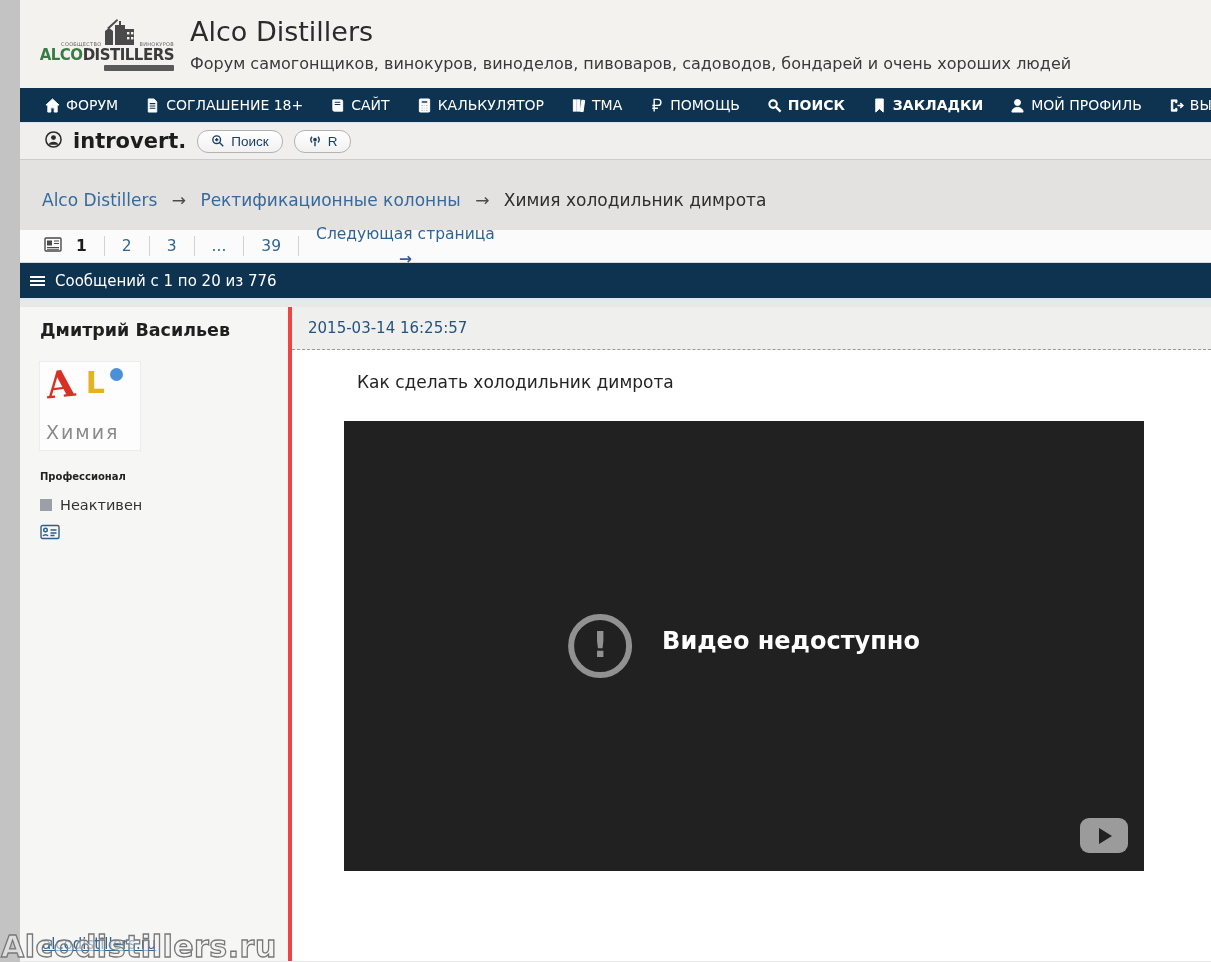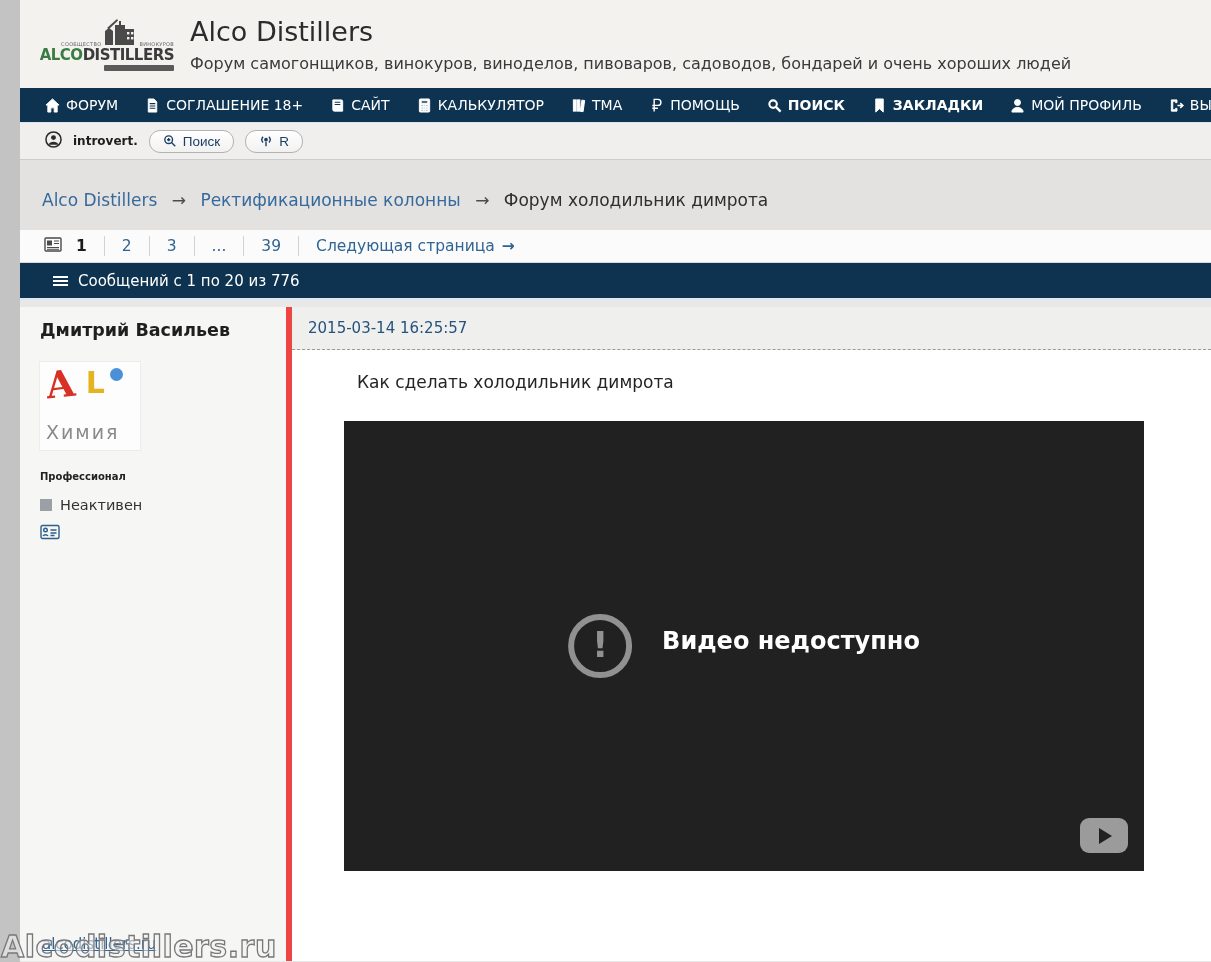--- a/index.html
+++ b/index.html
@@ -23,52 +23,52 @@
   
   .mainnav { height:34px; background:#0d3350; display:flex; align-items:center; gap:27px; padding-left:25px; }
   .nav-item { display:flex; align-items:center; gap:6px; color:#fff; font-size:14px; cursor:pointer; white-space:nowrap; }
   .nav-item svg { width:15px; height:15px; fill:#fff; stroke:#fff; }
   .nav-bold { font-weight:bold; }
 
   
   .userbar { height:38px; background:#f0efee; border-top:1px solid #dbe3ee; border-bottom:1px solid #cccccc;
     display:flex; align-items:center; padding-left:25px; gap:11px; }
   .userbar .uicon svg { width:17px; height:17px; fill:#2a2a2a; }
-  .username { font-weight:bold; font-size:12px; color:#1d1d1d; }
+  .username { font-weight:bold; font-size:21px; color:#1d1d1d; }
   .pill { display:flex; align-items:center; gap:6px; border:1px solid #b3b3b3; border-radius:11px;
     background:linear-gradient(#ffffff,#f1f1f1); padding:3px 13px; color:#1c3f63; font-size:13.5px; cursor:pointer; }
   .pill svg { width:14px; height:14px; stroke:#1c3f63; fill:none; stroke-width:1.6; }
 
   
   .crumbzone { height:70px; background:#e3e2e0; padding:30px 0 0 22px; font-size:17px; }
   .crumb-link { color:#376a9c; text-decoration:none; cursor:pointer; }
   .crumb-sep { color:#4c4c4c; margin:0 9px; }
   .crumb-current { color:#2e2e2e; }
 
   
   .pagerow { height:33px; background:#fbfbfb; border-bottom:1px solid #d9d9d9; display:flex; align-items:center; font-size:15.5px; }
   .pcell { padding:0 17px; height:20px; display:flex; align-items:center; border-right:1px solid #d2d2d2; }
   .pcell:last-child { border-right:none; }
   .pcell-first { gap:14px; padding-left:24px; }
   .pages-icon svg { width:18px; height:15px; fill:#4a4a4a; }
   .pnum { color:#2f6494; cursor:pointer; text-decoration:none; }
   .pcurrent { color:#1b1b1b; font-weight:bold; }
-  .pnext { color:#2f6494; cursor:pointer; display:flex; align-items:center; gap:7px; }
+  .pnext { color:#2f6494; cursor:pointer; display:flex; align-items:center; gap:7px;flex-direction:column; }
   .pnext .arrow { font-weight:bold; color:#2f6494; }
 
   
-  .statsbar { height:35px; background:#0d3350; color:#fff; display:flex; align-items:center; padding-left:33px; gap:10px; font-size:15px; }
+  .statsbar { height:35px; background:#0d3350; color:#fff; display:flex; align-items:center; padding-left:10px; gap:10px; font-size:15px; }
   .menu-icon { display:flex; flex-direction:column; gap:2px; }
   .menu-icon i { display:block; width:15px; height:2px; background:#fff; }
 
   .gapstrip { height:9px; background:#e8e8e8; border-top:2px solid #dde6f1; }
 
   
   .post { display:flex; height:654px; background:#fff; }
-  .usercol { width:272px; background:#f6f6f5; border-right:6px solid #ef4444; padding:13px 20px; position:relative; }
+  .usercol { width:272px; background:#f6f6f5; border-right:4px solid #ef4444; padding:13px 20px; position:relative; }
   .uname { font-size:17.5px; font-weight:bold; color:#1f1f1f; }
   .avatar { width:100px; height:88px; background:#fdfdfd; margin-top:22px; box-shadow:0 0 0 1px #ececec; padding:4px 6px; cursor:default; }
   .av-row1 { display:flex; align-items:flex-start; height:46px; }
   .av-a { color:#d93025; font-size:37px; font-weight:bold; font-family:"DejaVu Serif",serif; transform:rotate(-6deg); line-height:1; }
   .av-l { color:#e6b320; font-size:30px; font-weight:bold; margin-left:11px; line-height:1.1; }
   .av-ball { width:13px; height:13px; border-radius:50%; background:#4a90d9; margin-left:5px; margin-top:2px; }
   .av-chem { font-size:19px; color:#8a8a8a; letter-spacing:2px; margin-top:9px; }
   .rank { font-weight:bold; font-size:10px; margin-top:21px; color:#222; }
   .status { display:flex; align-items:center; gap:8px; margin-top:15px; font-size:14.5px; color:#333; }
   .status-sq { width:12px; height:12px; background:#9aa0a6; }
@@ -234,21 +234,21 @@
       <span>R</span>
     </button>
   </div>
 
   <div class="crumbzone">
     <span class="crumb">
       <a class="crumb-link">Alco Distillers</a>
       <span class="crumb-sep">→</span>
       <a class="crumb-link">Ректификационные колонны</a>
       <span class="crumb-sep">→</span>
-      <span class="crumb-current">Форум холодильник димрота</span>
+      <span class="crumb-current">Химия холодильник димрота</span>
     </span>
   </div>
 
   <div class="pagerow">
     <div class="pcell pcell-first">
       <span class="pages-icon">
         <svg viewBox="0 0 18 15">
             <rect x="1" y="1" width="16" height="13" rx="1" fill="none" stroke="#4a4a4a" stroke-width="1.4"></rect>
             <rect x="3" y="3.5" width="5" height="5" fill="#4a4a4a"></rect>
             <path d="M10 4 h5 M10 6.5 h5 M3 10.5 h12 M3 12.2 h12" stroke="#4a4a4a" stroke-width="1.1"></path>

